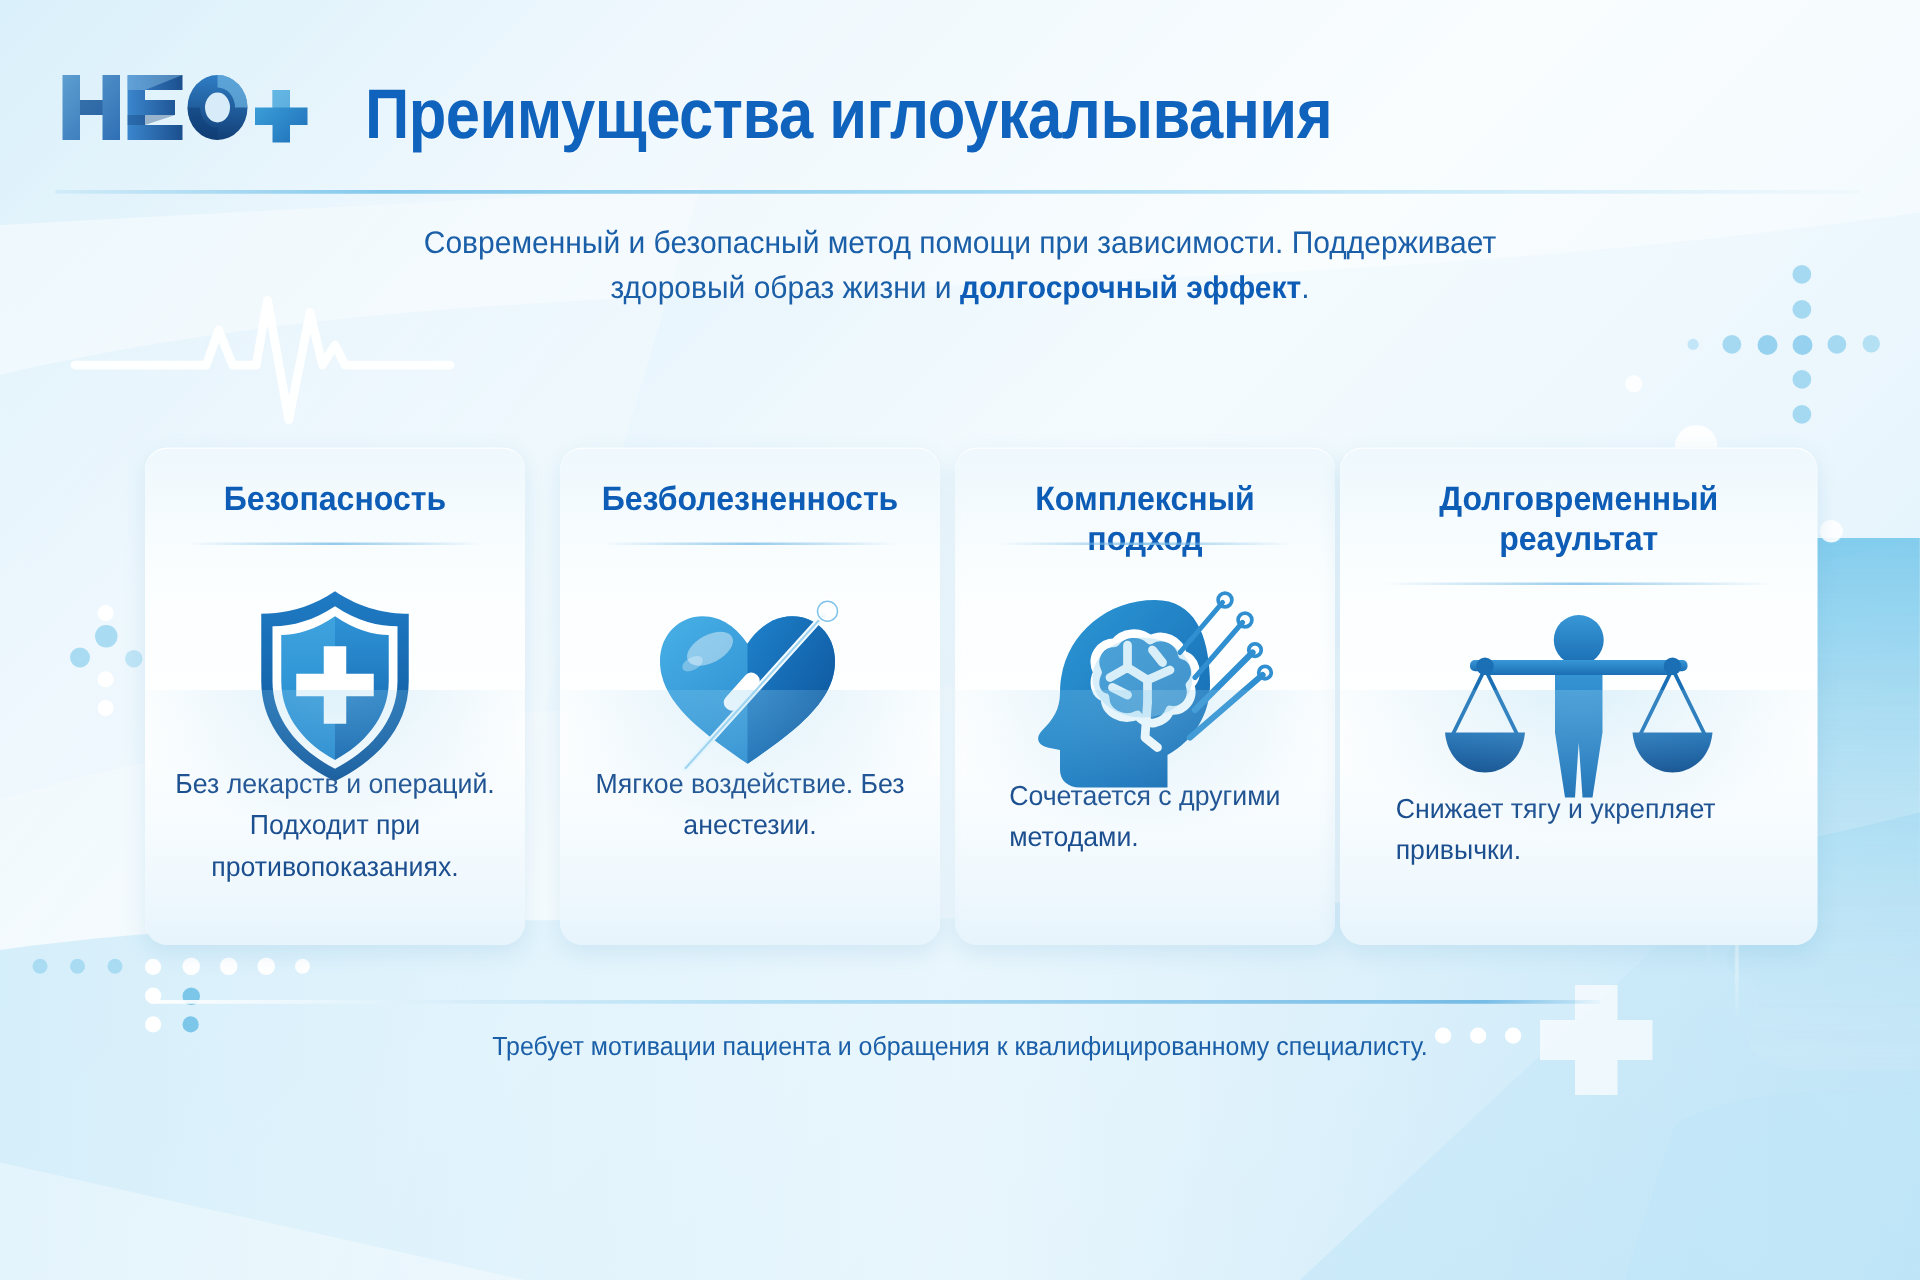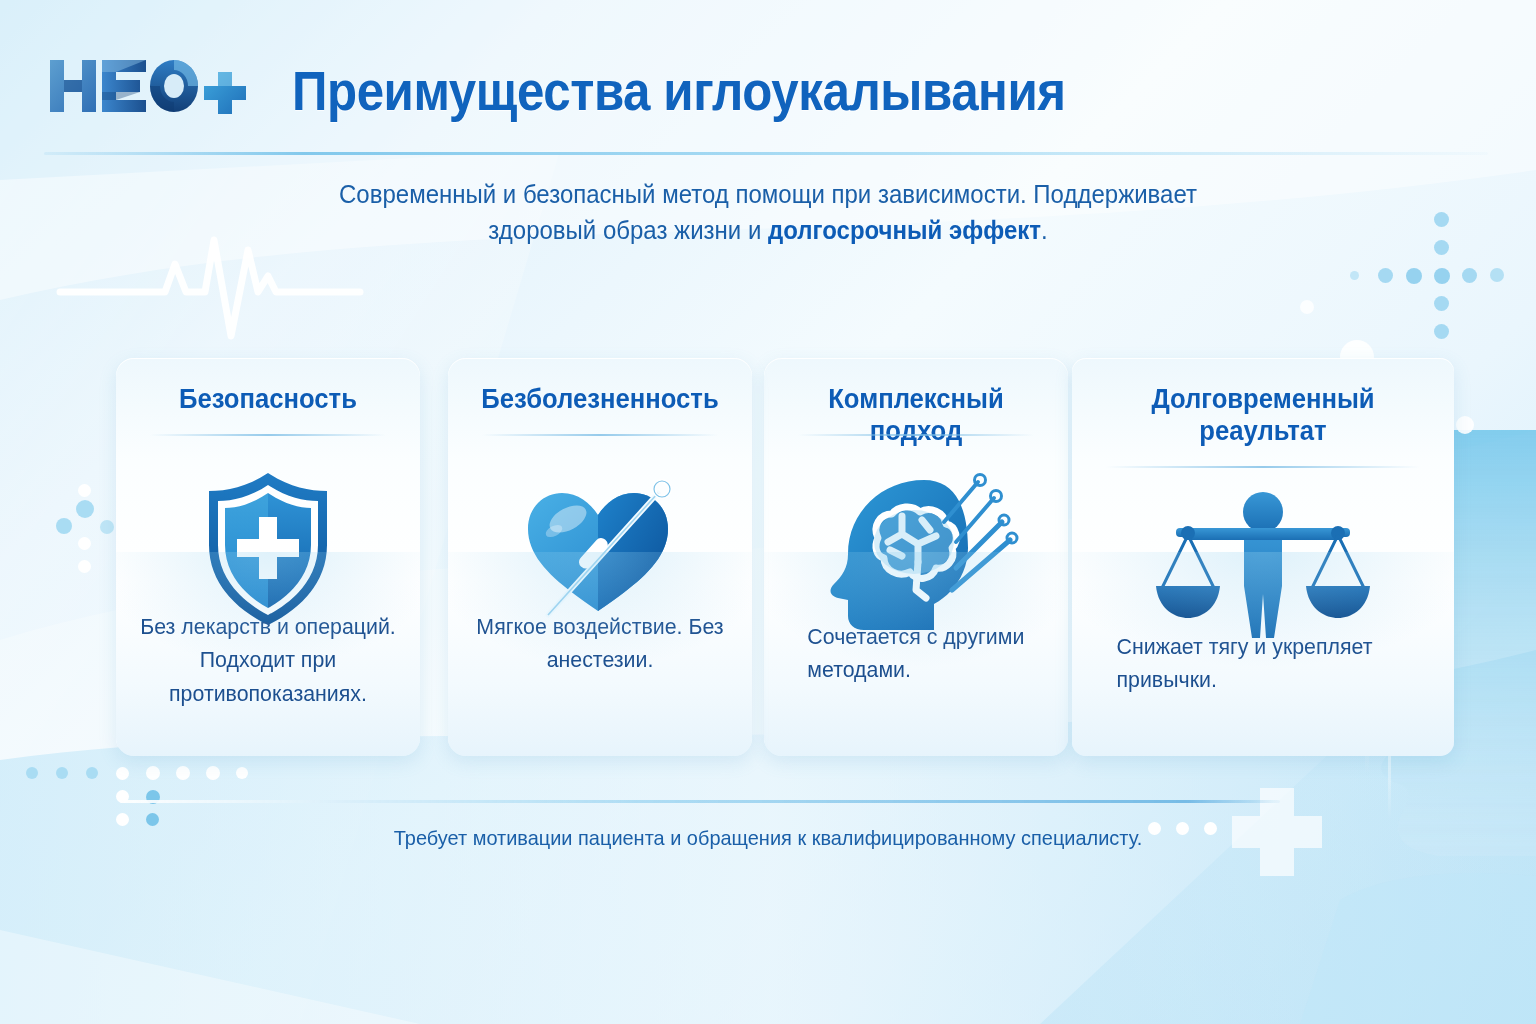--- a/index.html
+++ b/index.html
@@ -63,21 +63,21 @@
     overflow:hidden;
   }
   .card::after{
     content:""; position:absolute; left:-10%; right:-10%; bottom:84px; height:120px;
     background:radial-gradient(ellipse at 50% 0%, rgba(150,210,240,.30), rgba(150,210,240,0) 68%);
     pointer-events:none;
   }
   #card-0{ left:100px; }
   #card-1{ left:432px; }
   #card-2{ left:748px; }
-  #card-3{ left:1056px; width:382px;border-radius:14px; }
+  #card-3{ left:1056px; width:382px; }
 
   .card-title{
     position:absolute; left:0; right:0; top:26px;
     text-align:center; color:#0d5cb6; font-weight:bold; font-size:27px;
     line-height:1.18;
     font-family:"Liberation Sans Narrow","Liberation Sans", sans-serif;
     transform:scaleX(0.95);
     padding:0 8px;
   }
   .card-rule{

